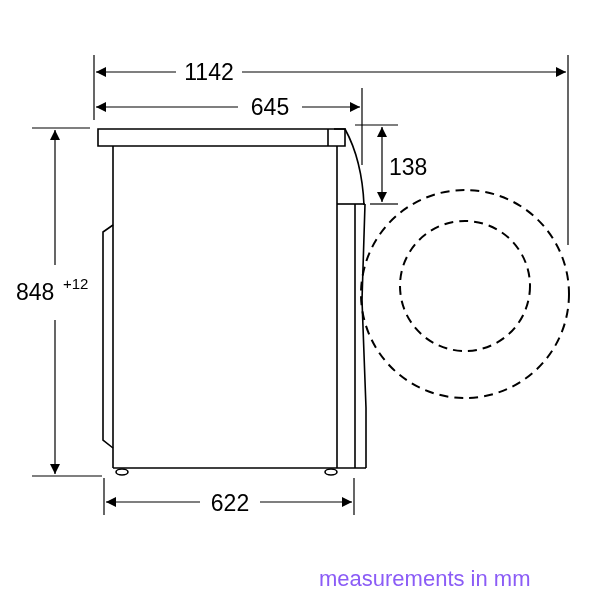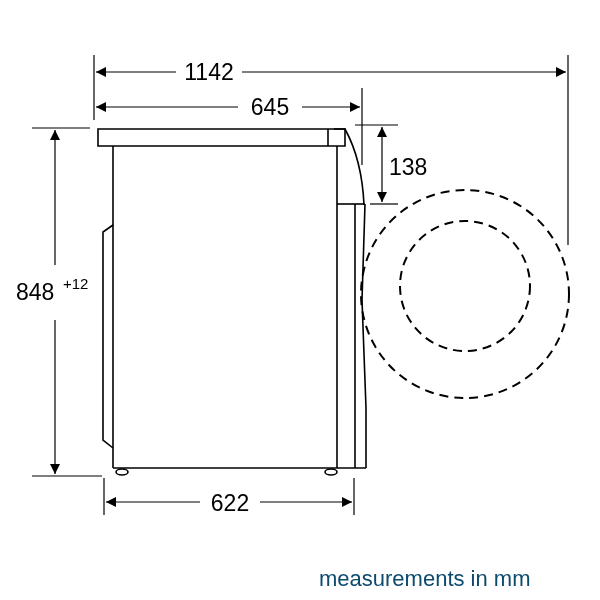--- a/index.html
+++ b/index.html
@@ -3,21 +3,21 @@
   <meta charset="utf-8">
   <style>
     html, body { margin: 0; padding: 0; background: #ffffff; }
     body { width: 600px; height: 600px; position: relative; overflow: hidden; }
     svg { position: absolute; left: 0; top: 0; }
     .ln { stroke: #000; stroke-width: 1.6; fill: none; }
     .thin { stroke: #000; stroke-width: 1.2; fill: none; }
     .dash { stroke: #000; stroke-width: 2; fill: none; stroke-dasharray: 9 6; }
     .dimtxt { font-family: "Liberation Sans", sans-serif; font-size: 23px; fill: #000; }
     .suptxt { font-family: "Liberation Sans", sans-serif; font-size: 15px; fill: #000; }
-    .note { position: absolute; left: 319px; top: 566px; font-family: "Liberation Sans", sans-serif; font-size: 22px; color: #0c4a6e; }
+    .note { position: absolute; left: 319px; top: 566px; font-family: "Liberation Sans", sans-serif; font-size: 22px; color: #8b5cf6; }
   </style>
 </head>
 <body>
 
 <svg width="600" height="600" viewBox="0 0 600 600">
   <defs>
     <marker id="arr" viewBox="0 0 10 10" refX="10" refY="5" markerWidth="16" markerHeight="10" markerUnits="userSpaceOnUse" orient="auto-start-reverse">
       <path d="M0,0 L10,5 L0,10 z" fill="#000"></path>
     </marker>
   </defs>

